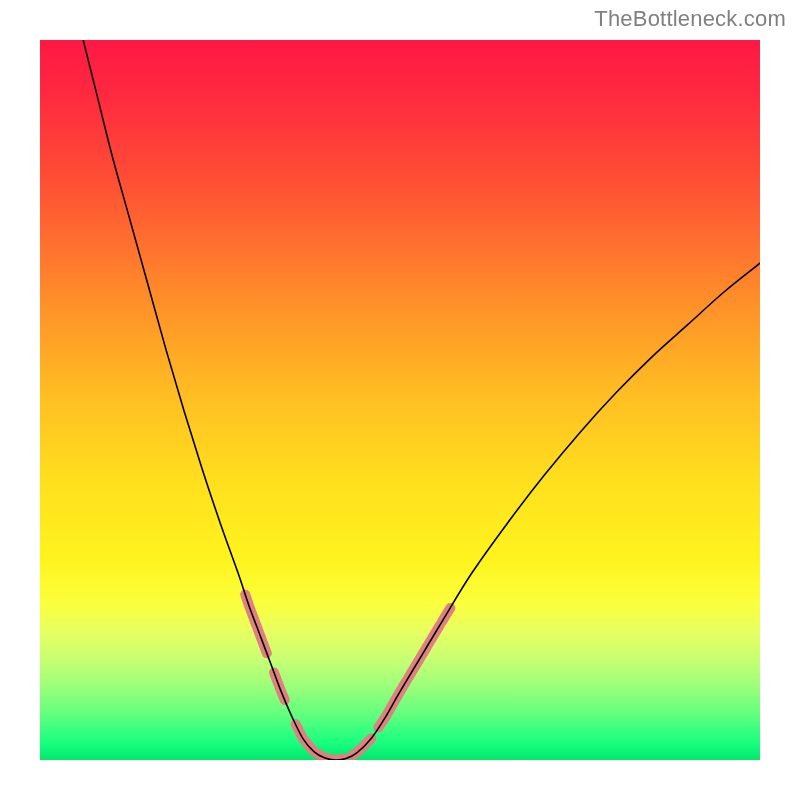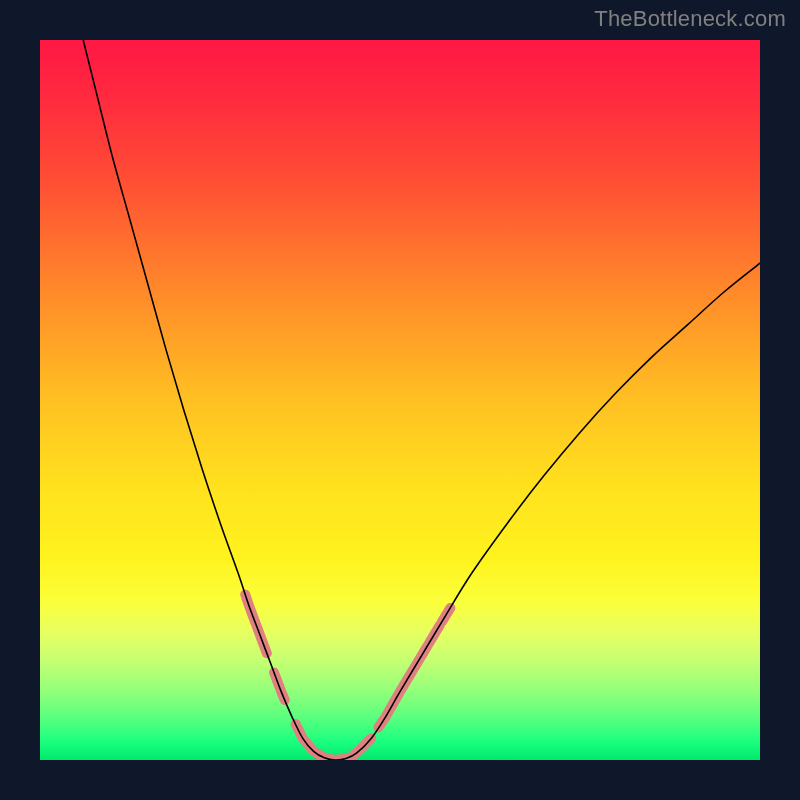--- a/index.html
+++ b/index.html
@@ -8,21 +8,21 @@
     width: 800px;
     height: 800px;
     background: #000;
     font-family: Arial, Helvetica, sans-serif;
     overflow: hidden;
   }
   #container {
     position: relative;
     width: 800px;
     height: 800px;
-    background: #0f172a;
+    background: #ffffff;
   }
   #attribution {
     position: absolute;
     top: 6px;
     right: 14px;
     color: #808080;
     font-size: 22px;
     font-weight: 400;
     letter-spacing: 0.2px;
     z-index: 10;

